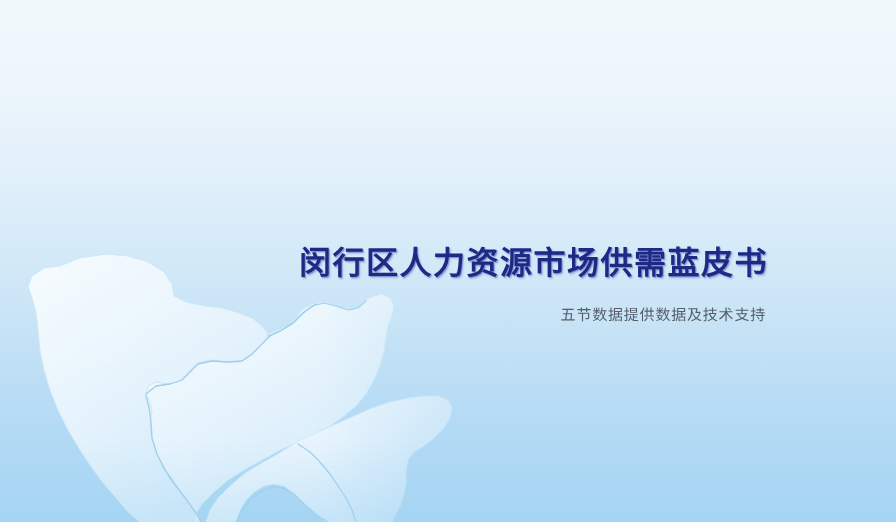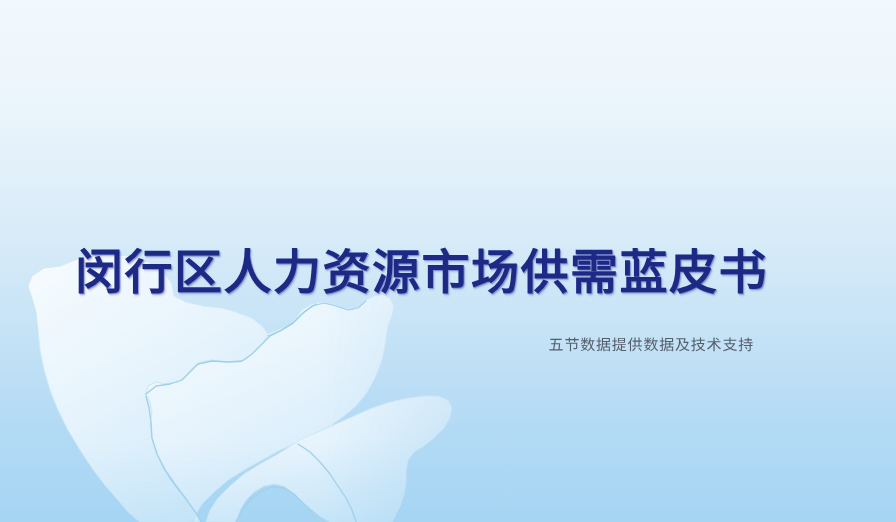--- a/index.html
+++ b/index.html
@@ -49,32 +49,32 @@
     position: absolute;
     left: 0;
     top: 246px;
     width: 768px;
     text-align: right;
     z-index: 5;
   }
 
   #main-title {
     margin: 0;
-    font-size: 48px;
+    font-size: 32px;
     line-height: 1.12;
     font-weight: 700;
     letter-spacing: 1.5px;
     color: #1c2a86;
     text-shadow: 1px 1px 0 rgba(90, 90, 190, 0.45),
                  1.5px 1.5px 2px rgba(60, 60, 160, 0.25);
     white-space: nowrap;
   }
 
   #subtitle {
-    margin: 12px;
+    margin: 0;
     padding-top: 22px;
     padding-right: 2px;
     font-size: 15px;
     line-height: 1.4;
     font-weight: 400;
     letter-spacing: 0.8px;
     color: #565e6b;
     white-space: nowrap;
     text-align: right;
   }

